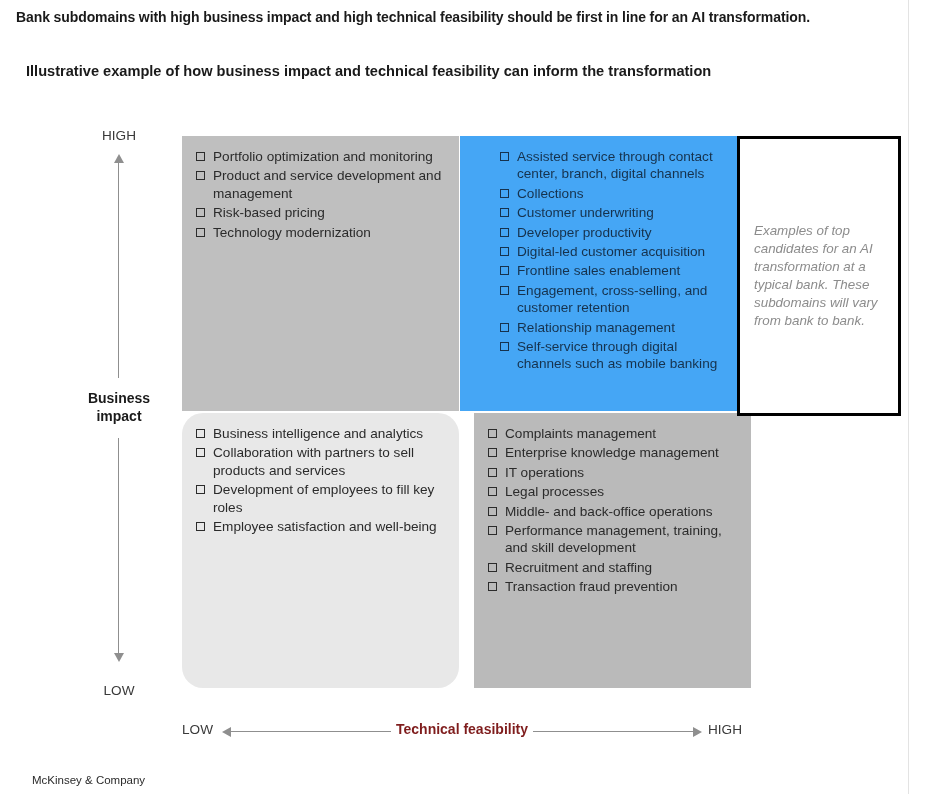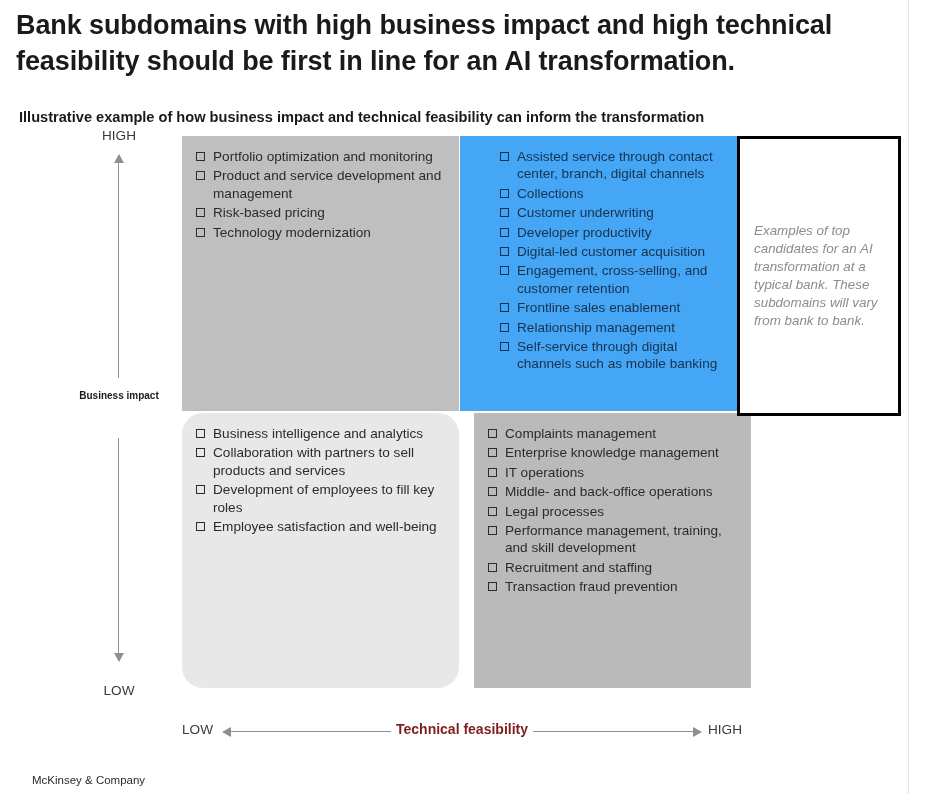--- a/index.html
+++ b/index.html
@@ -29,33 +29,33 @@
   }
 
   
   .header {
     position: absolute;
     left: 16px;
     top: 8px;
     width: 880px;
   }
   .headline {
-    font-size: 27px;
+    font-size: 14px;
     font-weight: bold;
     line-height: 1.33;
     letter-spacing: -0.1px;
     color: #1a1a1a;
     margin: 0;
   }
   .subhead {
     font-size: 14.6px;
     font-weight: bold;
     line-height: 1.3;
     color: #1a1a1a;
-    margin: 3px;
+    margin: 10px;
     padding-top: 25px;
   }
 
   
   .matrix {
     position: absolute;
     left: 182px;
     top: 136px;
     width: 553px;
     height: 512px;
@@ -134,21 +134,21 @@
     color: #3a3a3a;
   }
   .vaxis .cap.hi { top: 0; }
   .vaxis .cap.lo { bottom: 0; }
   .vaxis .title {
     position: absolute;
     left: 0;
     top: 262px;
     width: 110px;
     text-align: center;
-    font-size: 10px;
+    font-size: 14px;
     font-weight: bold;
     line-height: 1.25;
     color: #1a1a1a;
   }
   .vline {
     position: absolute;
     left: 54px;
     width: 1px;
     background: #8f8f8f;
   }
@@ -250,41 +250,41 @@
         <li><span class="cbox"></span><span>Technology modernization</span></li>
       </ul>
   </div>
   <div class="quad tr" style="background: rgb(69, 166, 245); padding-left: 40px;">
     <ul class="items">
         <li><span class="cbox"></span><span>Assisted service through contact center, branch, digital channels</span></li>
         <li><span class="cbox"></span><span>Collections</span></li>
         <li><span class="cbox"></span><span>Customer underwriting</span></li>
         <li><span class="cbox"></span><span>Developer productivity</span></li>
         <li><span class="cbox"></span><span>Digital-led customer acquisition</span></li>
+        <li><span class="cbox"></span><span>Frontline sales enablement</span></li>
         <li><span class="cbox"></span><span>Engagement, cross-selling, and customer retention</span></li>
-        <li><span class="cbox"></span><span>Frontline sales enablement</span></li>
         <li><span class="cbox"></span><span>Relationship management</span></li>
         <li><span class="cbox"></span><span>Self-service through digital channels such as mobile banking</span></li>
       </ul>
   </div>
   <div class="quad bl" style="background: rgb(232, 232, 232); border-radius: 21px;">
     <ul class="items">
         <li><span class="cbox"></span><span>Business intelligence and analytics</span></li>
         <li><span class="cbox"></span><span>Collaboration with partners to sell products and services</span></li>
         <li><span class="cbox"></span><span>Development of employees to fill key roles</span></li>
         <li><span class="cbox"></span><span>Employee satisfaction and well-being</span></li>
       </ul>
   </div>
   <div class="quad br" style="background: rgb(186, 186, 186);">
     <ul class="items">
         <li><span class="cbox"></span><span>Complaints management</span></li>
         <li><span class="cbox"></span><span>Enterprise knowledge management</span></li>
         <li><span class="cbox"></span><span>IT operations</span></li>
+        <li><span class="cbox"></span><span>Legal processes</span></li>
         <li><span class="cbox"></span><span>Middle- and back-office operations</span></li>
-        <li><span class="cbox"></span><span>Legal processes</span></li>
         <li><span class="cbox"></span><span>Performance management, training, and skill development</span></li>
         <li><span class="cbox"></span><span>Recruitment and staffing</span></li>
         <li><span class="cbox"></span><span>Transaction fraud prevention</span></li>
       </ul>
   </div>
 </div>
 
 <div class="callout">
   <p>Examples of top candidates for an AI transformation at a typical bank. These subdomains will vary from bank to bank.</p>
 </div>

